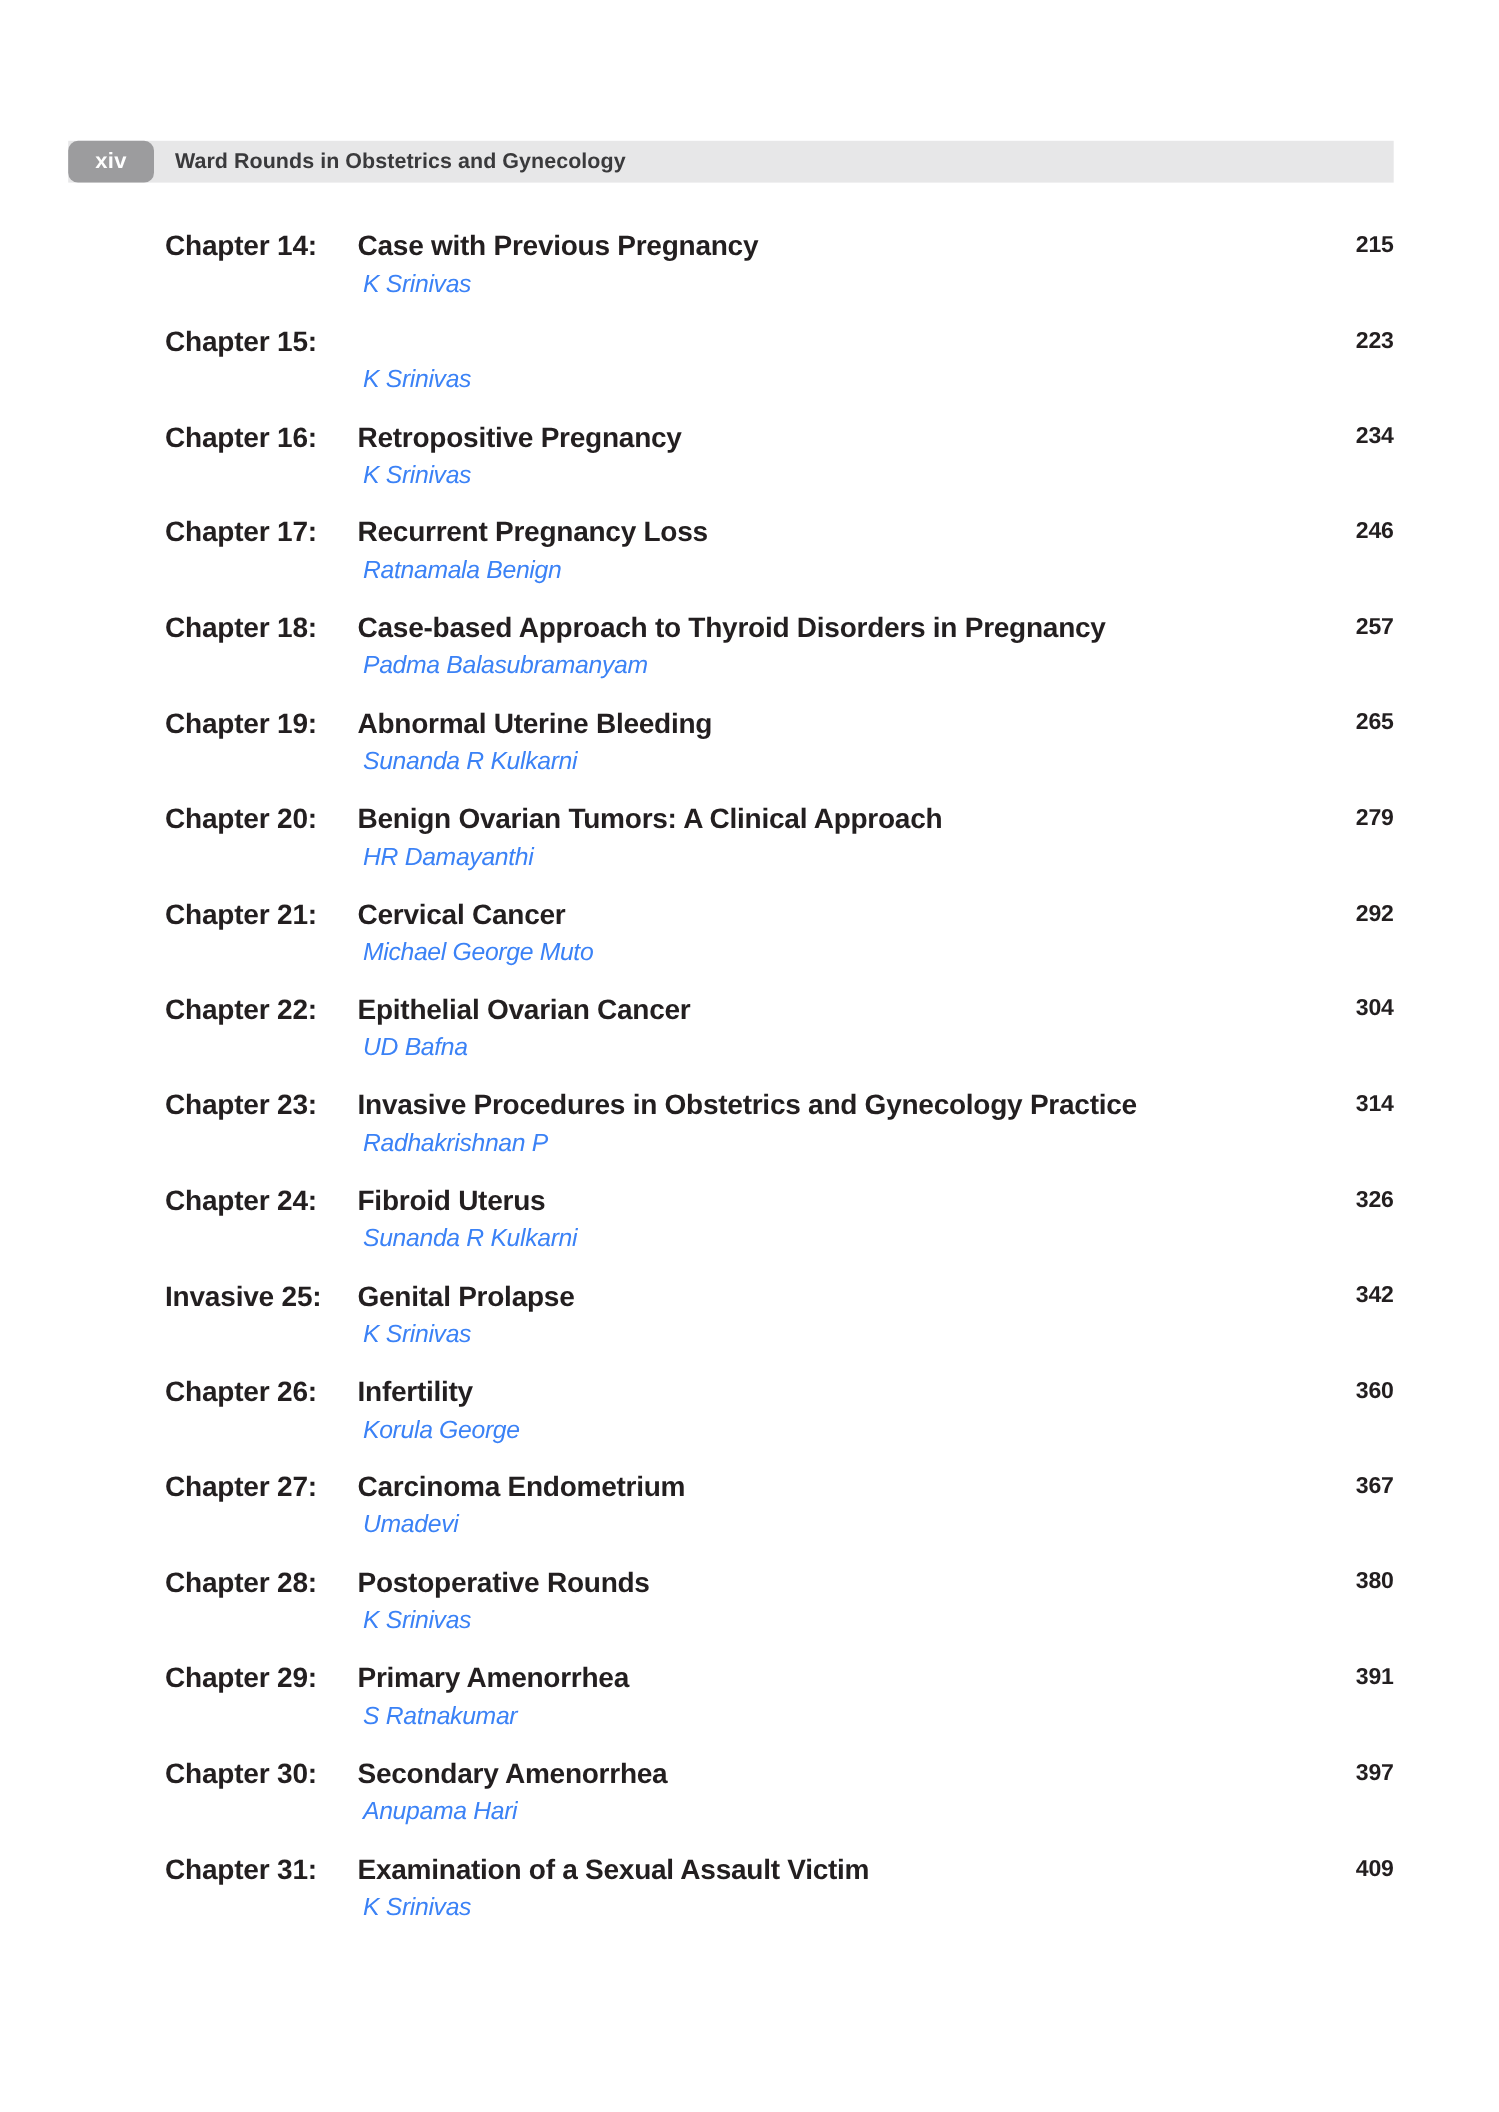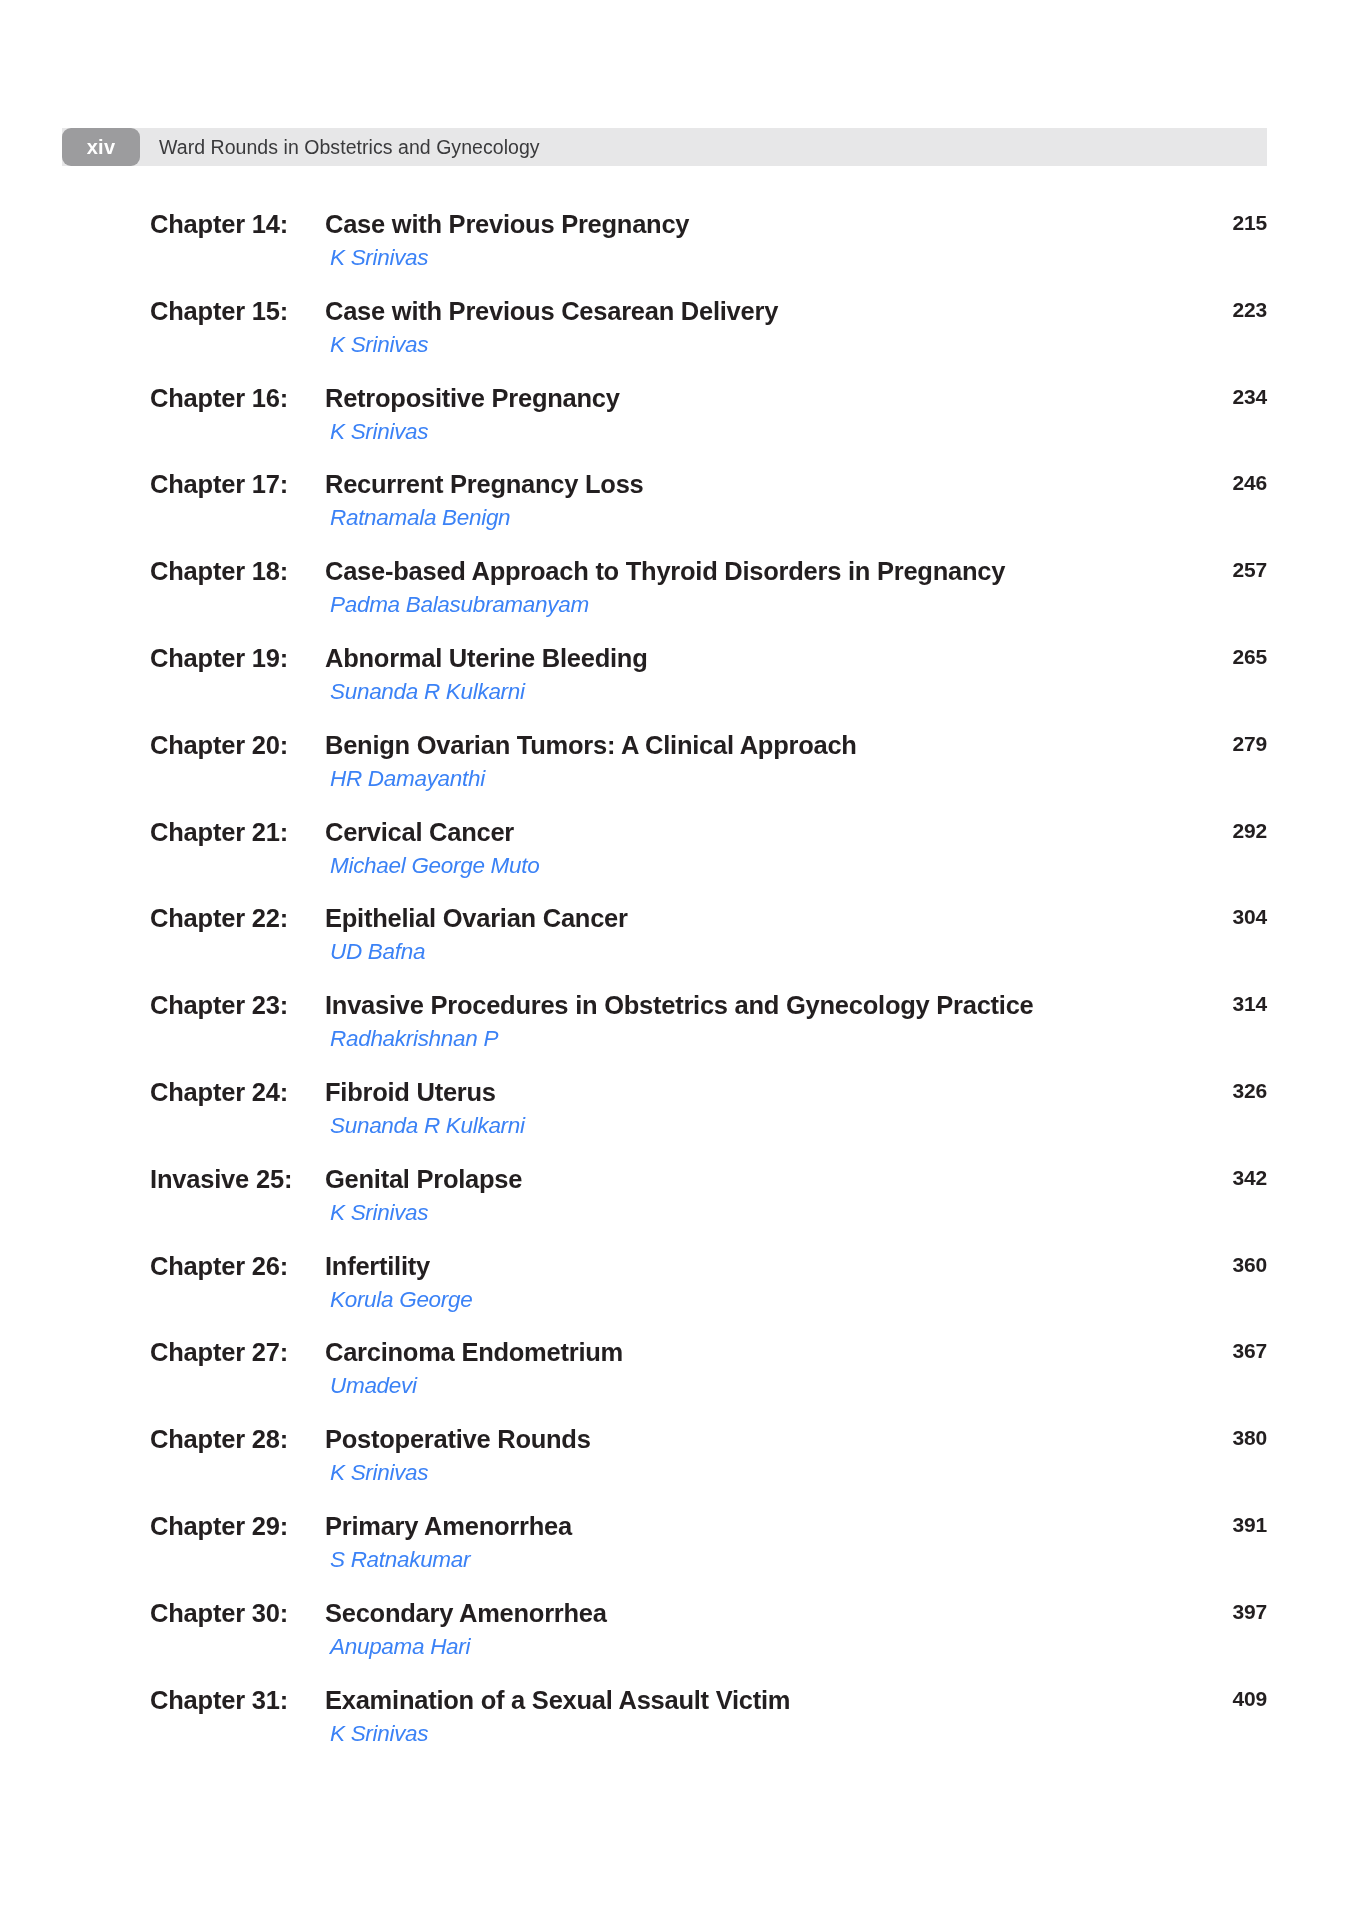--- a/index.html
+++ b/index.html
@@ -63,20 +63,21 @@
     position: absolute;
     left: 97px;
     top: 0;
     height: 38px;
     display: flex;
     align-items: center;
     font-size: 19.5px;
     color: #3a3a3c;
     letter-spacing: 0.05px;
     white-space: nowrap;
+    font-weight: bold;
   }
 
   
   .toc {
     position: absolute;
     left: 0;
     top: 210px;
     width: 1146px;
   }
 
@@ -145,21 +146,20 @@
 
   <div class="toc" id="toc-list">
       <div class="toc-row">
         <div class="chap-label">Chapter 14:</div>
         <div class="chap-title">Case with Previous Pregnancy</div>
         <div class="chap-author">K Srinivas</div>
         <div class="chap-page">215</div>
       </div>
       <div class="toc-row">
         <div class="chap-label">Chapter 15:</div>
-        <div class="chap-title">Case with Previous Cesarean Delivery</div>
         <div class="chap-author">K Srinivas</div>
         <div class="chap-page">223</div>
       </div>
       <div class="toc-row">
         <div class="chap-label">Chapter 16:</div>
         <div class="chap-title">Retropositive Pregnancy</div>
         <div class="chap-author">K Srinivas</div>
         <div class="chap-page">234</div>
       </div>
       <div class="toc-row">

